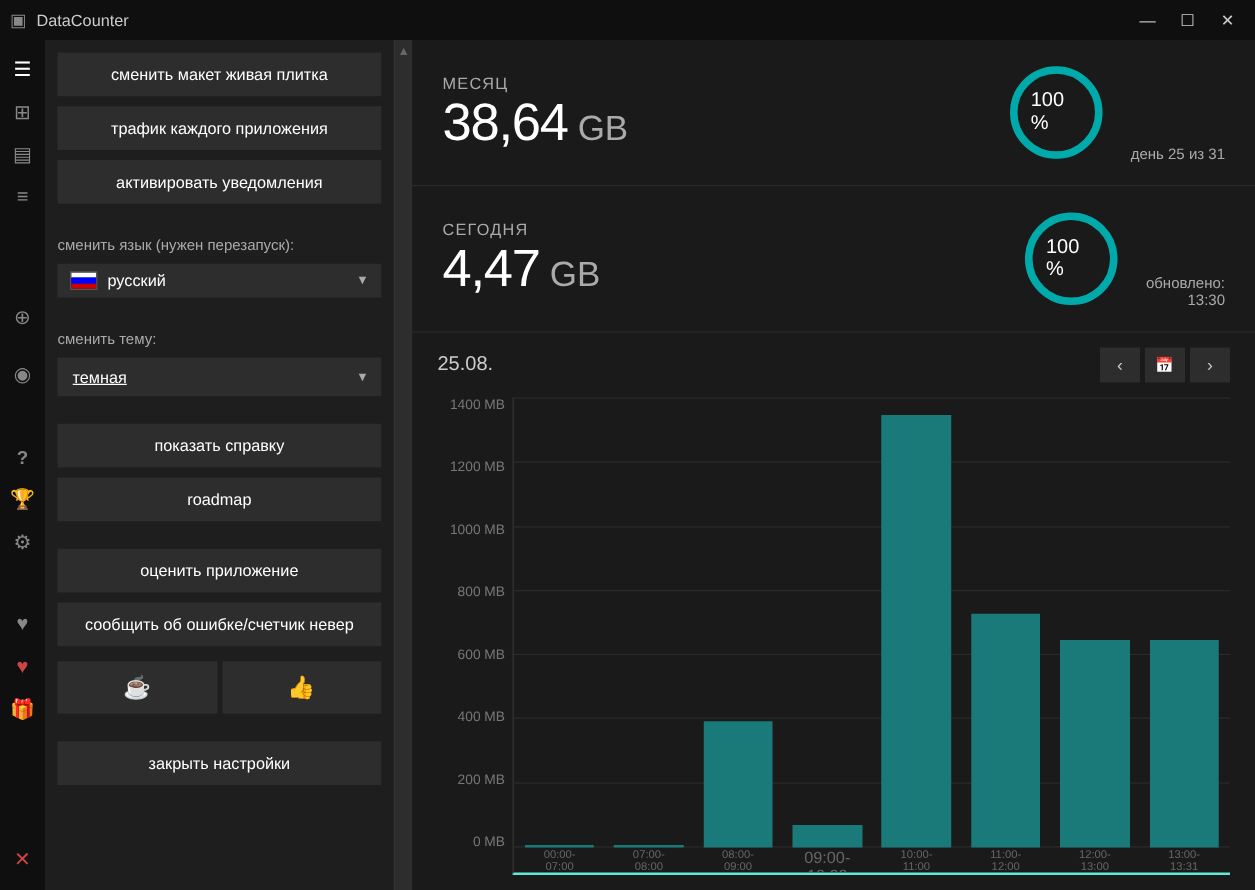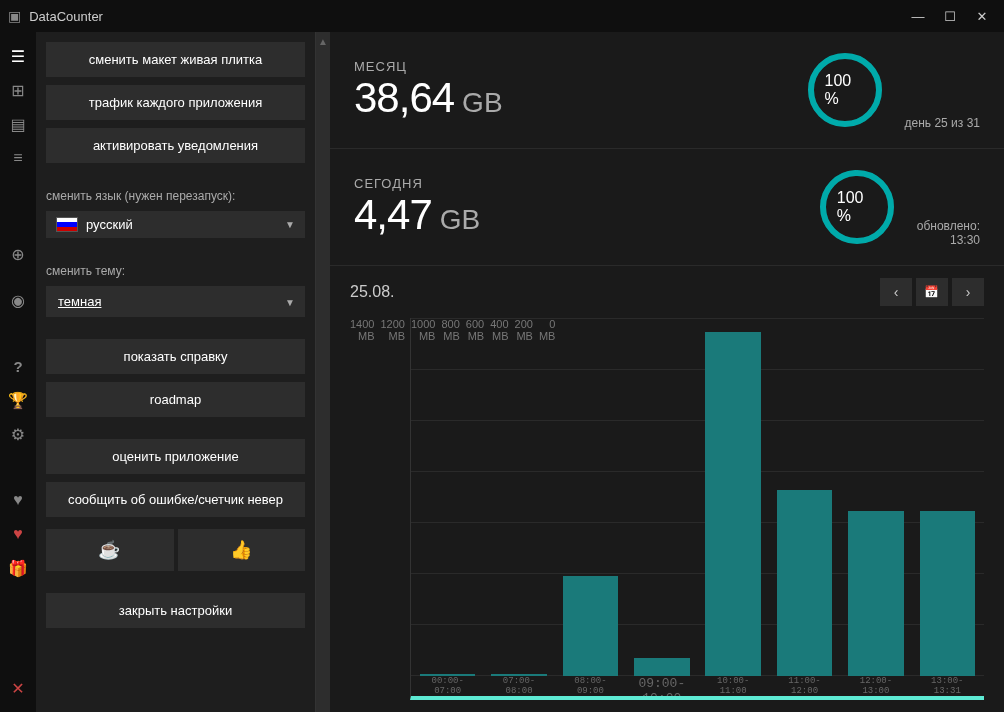--- a/index.html
+++ b/index.html
@@ -246,36 +246,35 @@
 
     .chart-container {
       flex: 1;
       display: flex;
       gap: 0;
       position: relative;
     }
     .chart-y-axis {
       width: 60px;
       display: flex;
-      flex-direction: row;
+      flex-direction: column;
       justify-content: space-between;
       padding-bottom: 20px;
     }
     .chart-y-label {
       font-size: 11px;
       color: #777;
       text-align: right;
       padding-right: 6px;
     }
     .chart-bars-area {
       flex: 1;
       position: relative;
       border-left: 1px solid #333;
-      border-bottom: 4px solid #5eead4;
-      font-family: Liberation Mono, monospace;
+      border-bottom: 2px solid #5eead4;
     }
     .chart-grid-lines {
       position: absolute;
       top: 0; left: 0; right: 0; bottom: 20px;
       display: flex;
       flex-direction: column;
       justify-content: space-between;
     }
     .grid-line {
       width: 100%;

